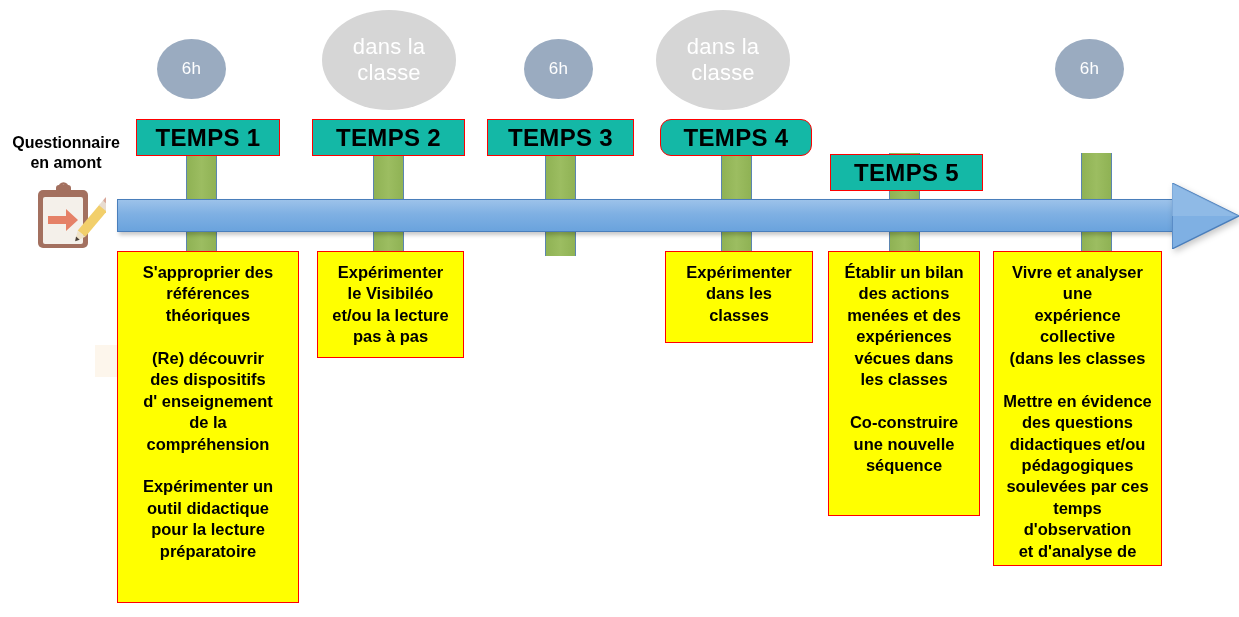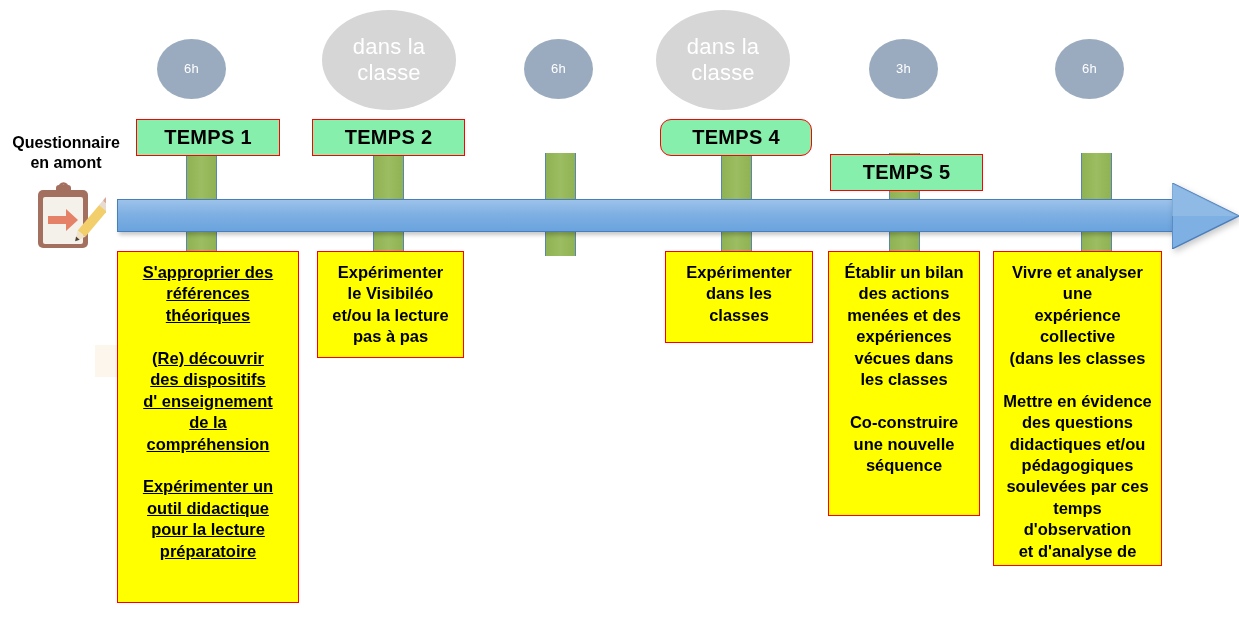--- a/index.html
+++ b/index.html
@@ -25,38 +25,38 @@
     text-align:center;
     border-radius:50%;
     color:#ffffff;
     font-weight:400;
     line-height:1.2;
     letter-spacing:.2px;
     box-sizing:border-box;
   }
   .ellipse.hours{
     background:#9aabc0;
-    font-size:13px;
+    font-size:17px;
   }
   .ellipse.context{
     background:#d6d6d6;
     font-size:22px;
   }
 
   
   .temps-box{
     position:absolute;
-    background:#86efac;
+    background:#14b8a6;
     border:1.6px solid #ff0000;
     box-sizing:border-box;
     display:flex;
     align-items:center;
     justify-content:center;
     font-weight:bold;
-    font-size:20px;
+    font-size:24px;
     color:#000000;
     letter-spacing:.3px;
   }
 
   
   .connector{
     position:absolute;
     background:#95b84f;
     background:linear-gradient(to right,#8fb254 0%,#9cbd61 50%,#8fb254 100%);
     border-left:1.5px solid #5b85b0;
@@ -145,45 +145,45 @@
   <div class="ellipse hours" style="left:157px;top:39px;width:69px;height:60px;">6h</div>
 
   <div class="ellipse context" style="left:322px;top:10px;width:134px;height:100px;">dans la
 classe</div>
 
   <div class="ellipse hours" style="left:524px;top:39px;width:69px;height:60px;">6h</div>
 
   <div class="ellipse context" style="left:656px;top:10px;width:134px;height:100px;">dans la
 classe</div>
 
-  <div class="ellipse hours" style="left:869px;top:39px;width:69px;height:60px;">3h</div>
 
   <div class="ellipse hours" style="left:1055px;top:39px;width:69px;height:60px;">6h</div>
 
   <div class="connector" style="left:186px;top:153px;width:31px;height:103px;"></div>
   <div class="connector" style="left:373px;top:153px;width:31px;height:103px;"></div>
   <div class="connector" style="left:545px;top:153px;width:31px;height:103px;"></div>
   <div class="connector" style="left:721px;top:153px;width:31px;height:103px;"></div>
   <div class="connector" style="left:889px;top:153px;width:31px;height:103px;"></div>
   <div class="connector" style="left:1081px;top:153px;width:31px;height:103px;"></div>
 
   <div class="timeline-shaft" style="left:117px;top:199px;width:1076px;height:33px;"></div>
   <div class="timeline-head" style="left:1172px;top:183px;">
     <svg width="67" height="66" viewBox="0 0 67 66">
       <path d="M0 0 L67 33 L0 66 Z" fill="#7fb0e3" stroke="#4a7ebb" stroke-width="1.4"></path>
       <path d="M0 0 L67 33 L0 33 Z" fill="#9cc2ea" opacity=".55"></path>
     </svg>
   </div>
 
   <div class="temps-box" style="left:136px;top:119px;width:144px;height:37px;">TEMPS 1</div>
   <div class="temps-box" style="left:312px;top:119px;width:153px;height:37px;">TEMPS 2</div>
+  <div class="temps-box" style="left:487px;top:119px;width:147px;height:37px;">TEMPS 3</div>
   <div class="temps-box" style="left:660px;top:119px;width:152px;height:37px;border-radius:11px;">TEMPS 4</div>
   <div class="temps-box" style="left:830px;top:119px;width:153px;height:37px;margin-top:35px;">TEMPS 5</div>
 
-  <div class="content-box" style="left:117px;top:251px;width:182px;height:352px;text-decoration:underline;">S'approprier des
+  <div class="content-box" style="left:117px;top:251px;width:182px;height:352px;">S'approprier des
 références
 théoriques
 
 (Re) découvrir
 des dispositifs
 d' enseignement
 de la
 compréhension
 
 Expérimenter un

